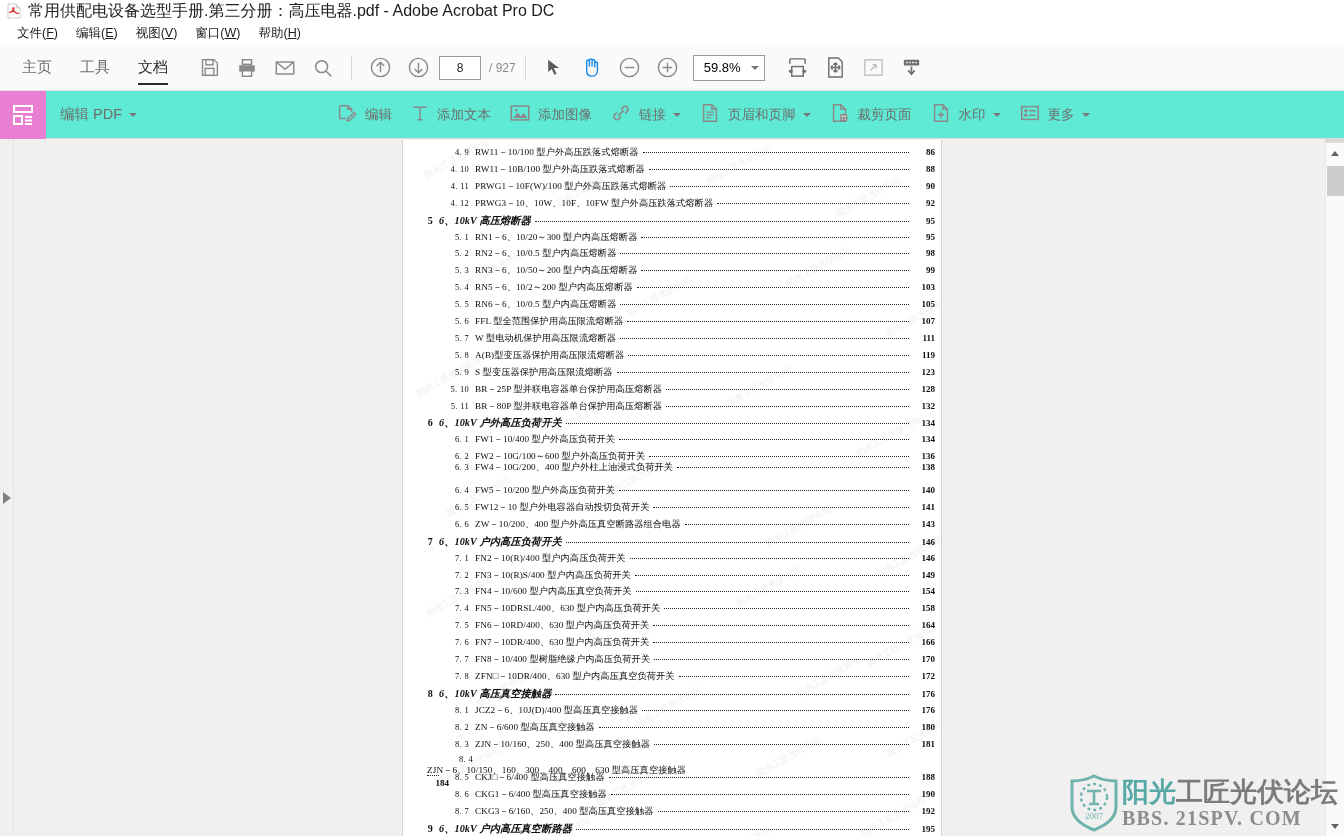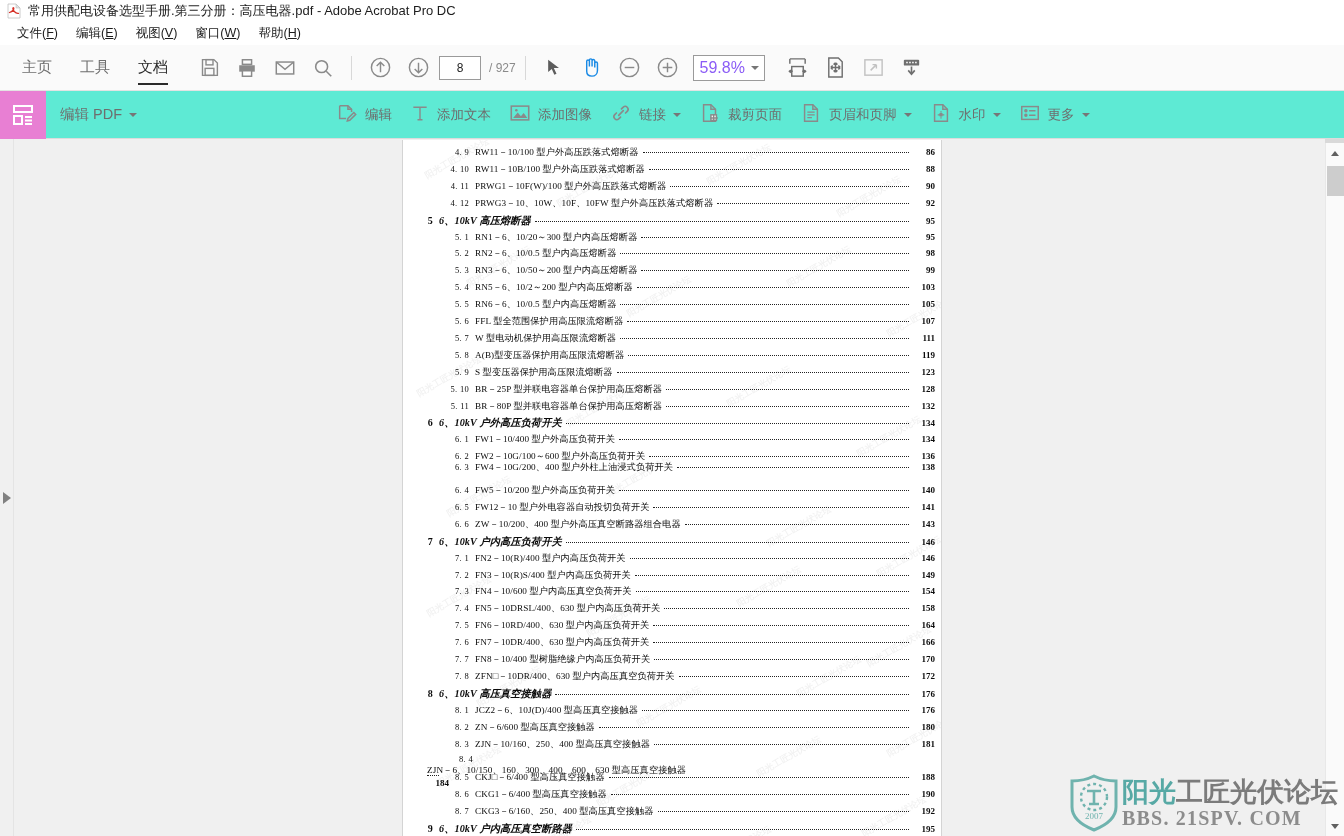--- a/index.html
+++ b/index.html
@@ -15,21 +15,21 @@
 
   
   .titlebar {
     height: 22px; display: flex; align-items: center;
     padding-left: 6px; background: #ffffff;
   }
   .titlebar .app-icon {
     width: 16px; height: 16px; margin-right: 6px; position: relative; flex: 0 0 auto;
   }
   .titlebar .title-text {
-    font-size: 13px; color: #1d1d1d; white-space: nowrap; letter-spacing: 0px;
+    font-size: 16px; color: #1d1d1d; white-space: nowrap; letter-spacing: 0px;
   }
 
   
   .menubar {
     height: 23px; display: flex; align-items: center; padding-left: 8px;
     background: #ffffff;
   }
   .menubar .menu-item {
     font-size: 12.5px; color: #1b1b1b; padding: 2px 9px; cursor: default; white-space: nowrap;
   }
@@ -60,21 +60,21 @@
     width: 42px; height: 24px; border: 1px solid #9a9a9a; background:#fff;
     display:flex; align-items:center; justify-content:center;
     font-size: 12px; color:#222; margin-left: 2px;
   }
   .pagecount { font-size: 12px; color: #8a8a8a; margin-left: 8px; white-space: nowrap; }
   .zoombox {
     width: 72px; height: 26px; border: 1px solid #9a9a9a; background:#fff;
     display:flex; align-items:center; justify-content: space-between;
     padding: 0 5px 0 0; margin-left: 6px;
   }
-  .zoombox .zval { flex:1; text-align:center; font-size: 16px; color:#8b5cf6; }
+  .zoombox .zval { flex:1; text-align:center; font-size: 13px; color:#000000; }
   .caret-dn {
     width:0; height:0; border-left:4px solid transparent; border-right:4px solid transparent;
     border-top:4px solid #767676;
   }
 
   
   .toolbar2 {
     height: 48px; display:flex; align-items: center;
     background: #5eead4; border-bottom: 1px solid #dcdcdc;
   }
@@ -393,41 +393,41 @@
           <path d="M11.5 16.5l-2 2a3.2 3.2 0 0 1-4.5-4.5l2-2"></path>
         </svg>
       </span>
       <span class="lbl">链接</span>
       <span class="caret-dn"></span>
     </div>
 
     <div class="t2-item">
       <span>
         <svg width="22" height="22" viewBox="0 0 24 24" fill="none" stroke="#8a8a8a" stroke-width="1.6">
-          <path d="M5 3h8l5 5v13H5z"></path>
-            <path d="M13 3v5h5"></path>
-          <rect x="13" y="14" width="6" height="6" fill="#fff"></rect>
-            <path d="M16 13v8M12.5 17.5h8"></path>
-        </svg>
-      </span>
-      <span class="lbl">裁剪页面</span>
-    </div>
-
-    <div class="t2-item">
-      <span>
-        <svg width="22" height="22" viewBox="0 0 24 24" fill="none" stroke="#8a8a8a" stroke-width="1.6">
           <path d="M5 3h9l5 5v13H5z"></path>
             <path d="M14 3v5h5"></path>
           <g stroke-width="1.5">
               <path d="M8 11h8M8 14h8M8 17h5"></path>
             </g>
         </svg>
       </span>
       <span class="lbl">页眉和页脚</span>
       <span class="caret-dn"></span>
+    </div>
+
+    <div class="t2-item">
+      <span>
+        <svg width="22" height="22" viewBox="0 0 24 24" fill="none" stroke="#8a8a8a" stroke-width="1.6">
+          <path d="M5 3h8l5 5v13H5z"></path>
+            <path d="M13 3v5h5"></path>
+          <rect x="13" y="14" width="6" height="6" fill="#fff"></rect>
+            <path d="M16 13v8M12.5 17.5h8"></path>
+        </svg>
+      </span>
+      <span class="lbl">裁剪页面</span>
     </div>
 
     <div class="t2-item">
       <span>
         <svg width="22" height="22" viewBox="0 0 24 24" fill="none" stroke="#8a8a8a" stroke-width="1.6">
           <path d="M5 3h9l5 5v13H5z"></path>
             <path d="M14 3v5h5"></path>
           <circle cx="12" cy="14" r="2.2" fill="#8a8a8a" stroke="none"></circle>
           <g stroke="#8a8a8a" stroke-width="1.4">
               <path d="M12 10v1.4M12 16.6V18M8.4 14h1.4M14.2 14h1.4"></path>

